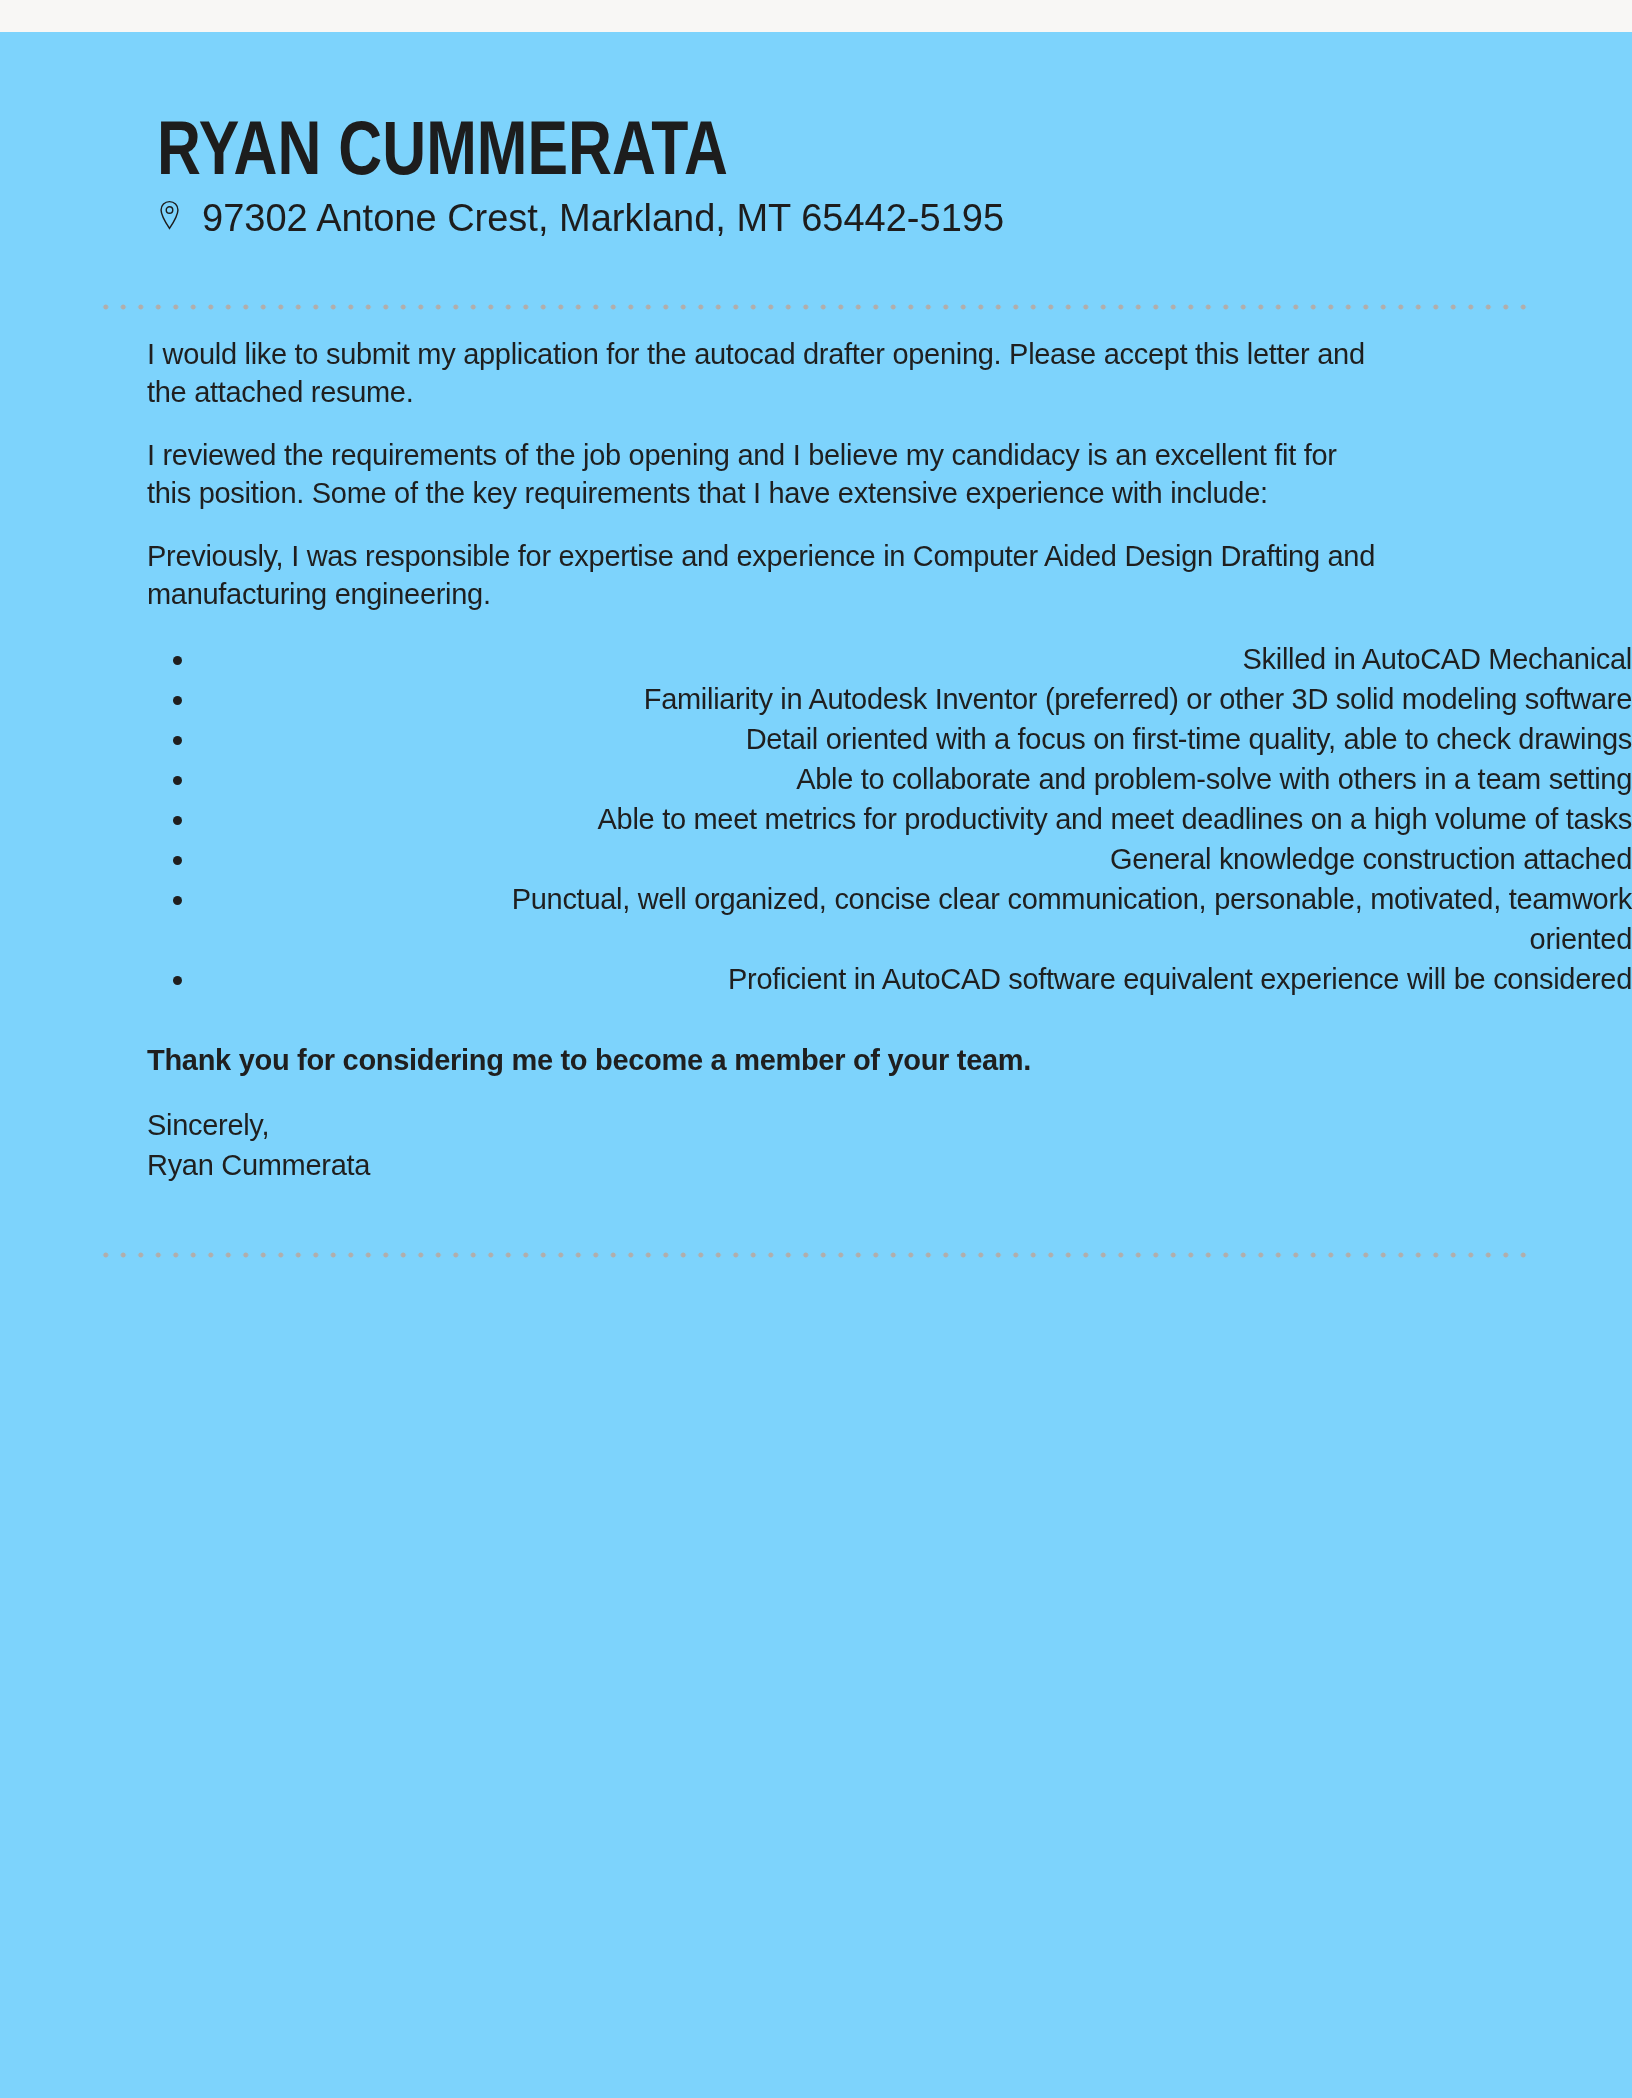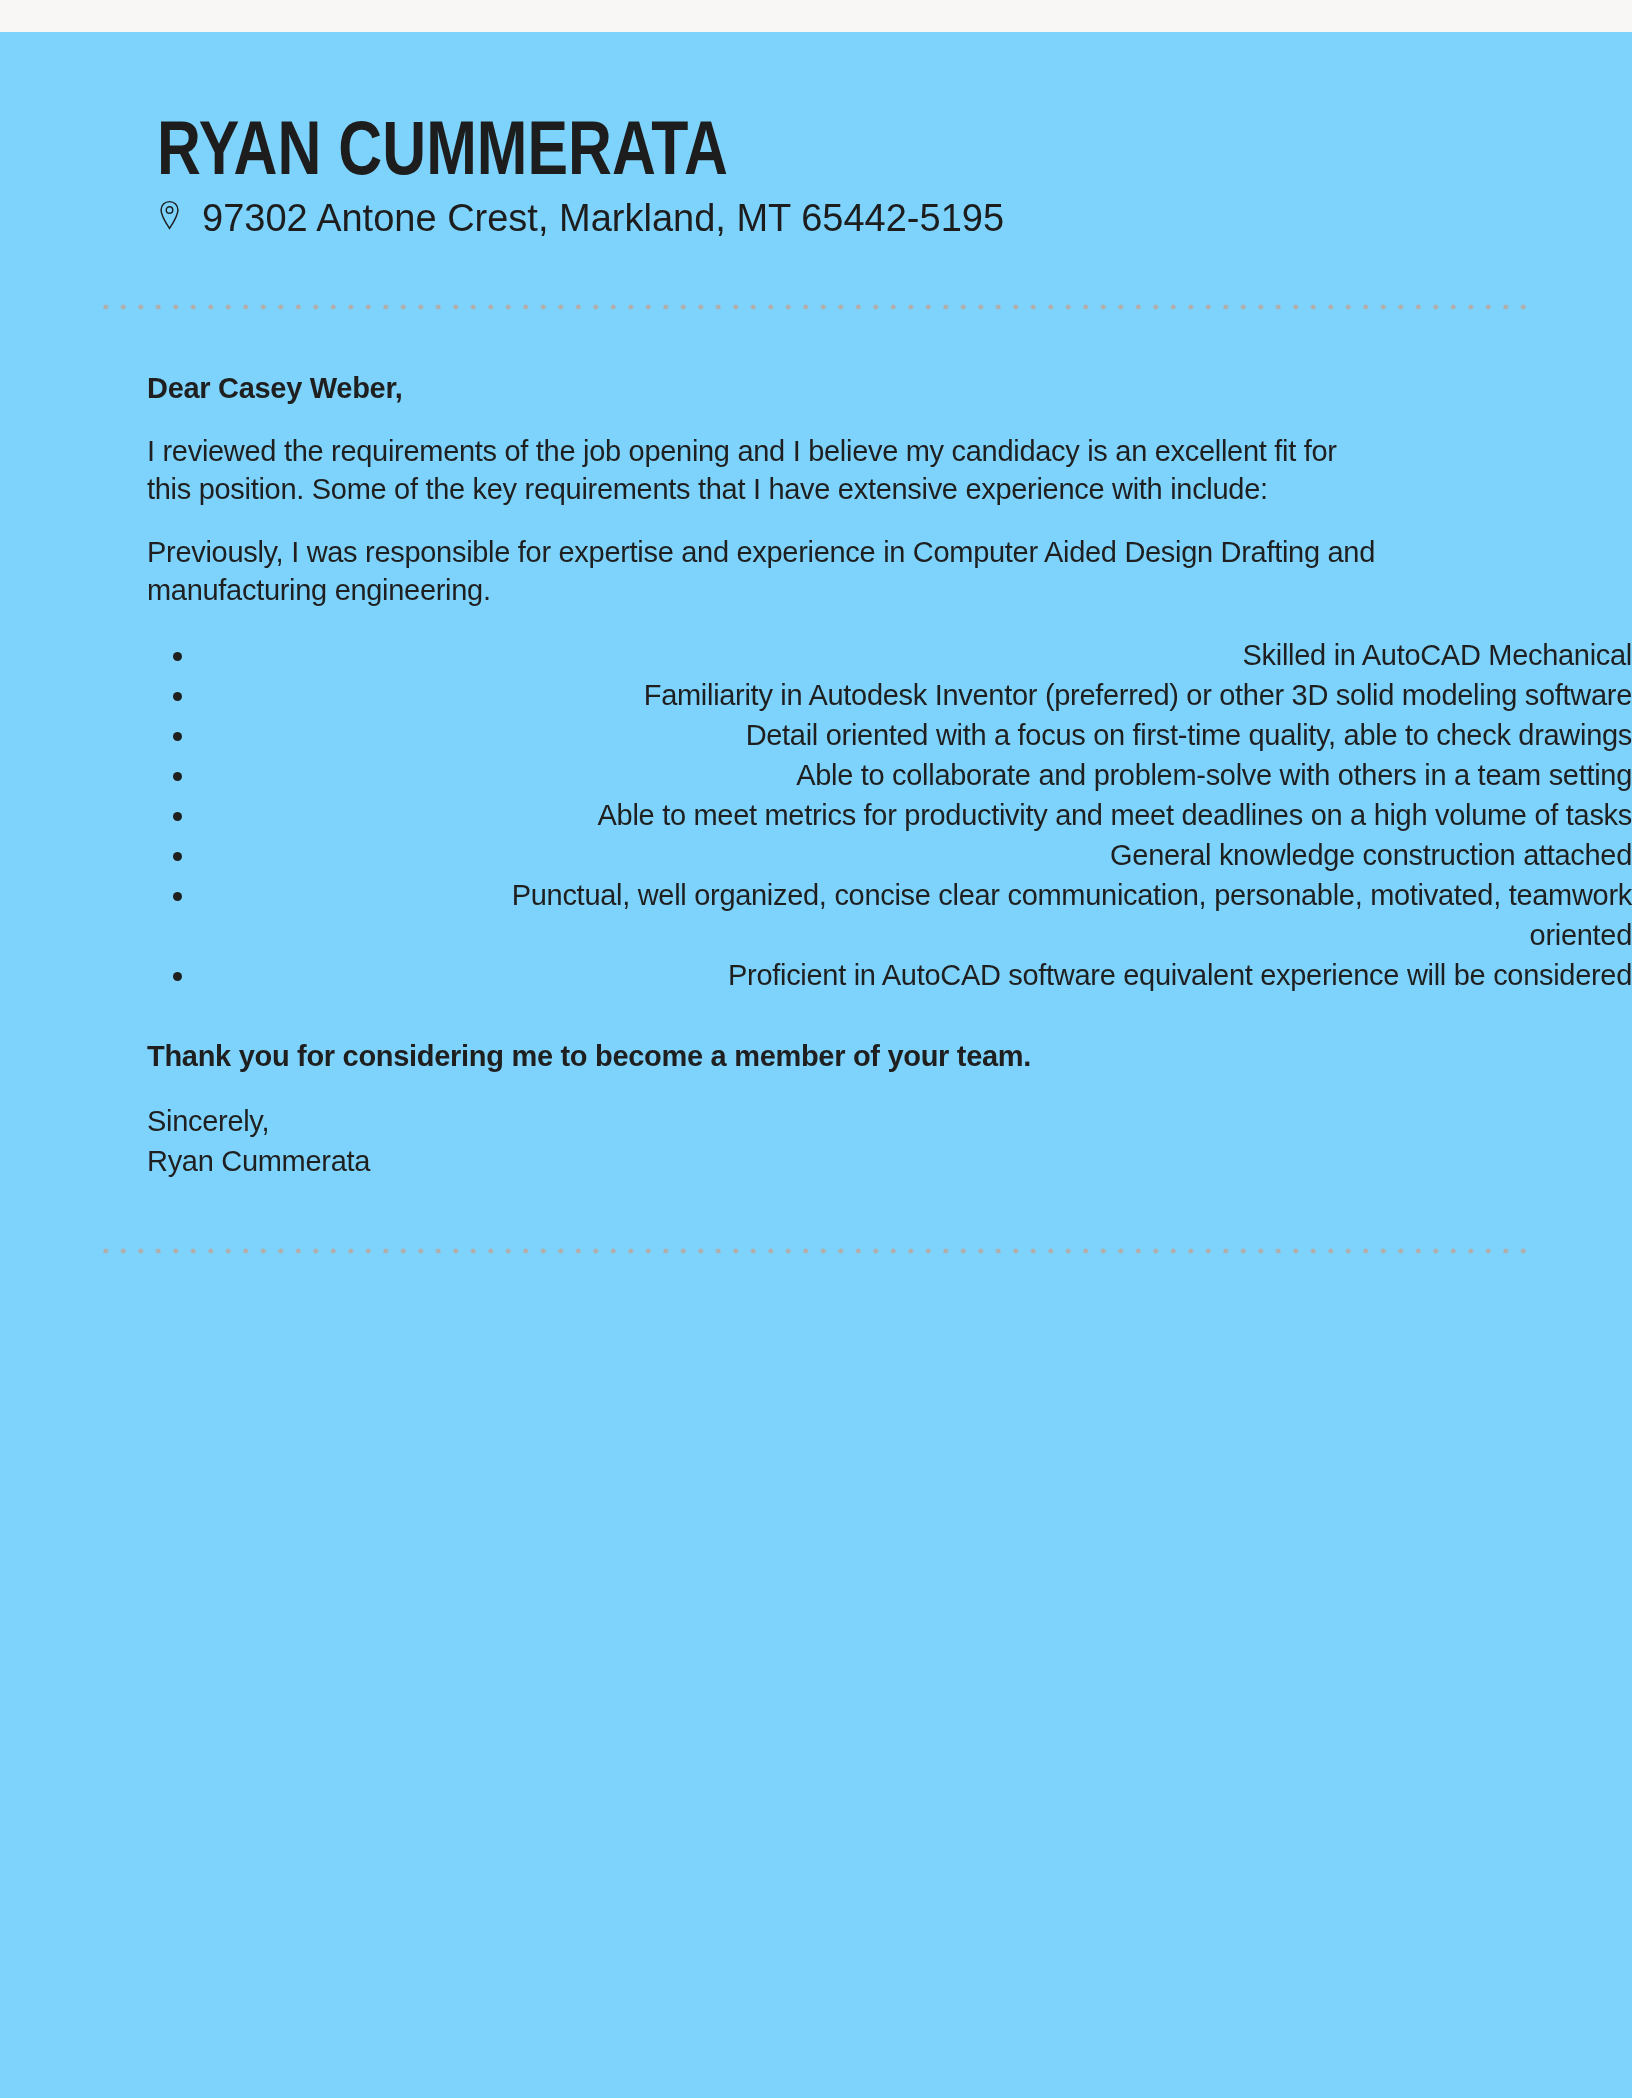--- a/index.html
+++ b/index.html
@@ -108,22 +108,23 @@
           <circle cx="12" cy="10.2" r="3.4" fill="none" stroke="#1d1d1d" stroke-width="1.5"></circle>
         </svg>
       </span>
       <span>97302 Antone Crest, Markland, MT 65442-5195</span>
     </div>
   </header>
 
   <div class="dotted top"></div>
 
   <main class="letter-body">
-    <p class="salutation">Dear Casey Weber,</p>
 
+    <p>I would like to submit my application for the autocad drafter opening. Please accept this letter and
+the attached resume.</p>
 
     <p>I reviewed the requirements of the job opening and I believe my candidacy is an excellent fit for
 this position. Some of the key requirements that I have extensive experience with include:</p>
 
     <p>Previously, I was responsible for expertise and experience in Computer Aided Design Drafting and
 manufacturing engineering.</p>
 
     <ul class="requirements">
         <li>Skilled in AutoCAD Mechanical</li>
         <li>Familiarity in Autodesk Inventor (preferred) or other 3D solid modeling software</li>

